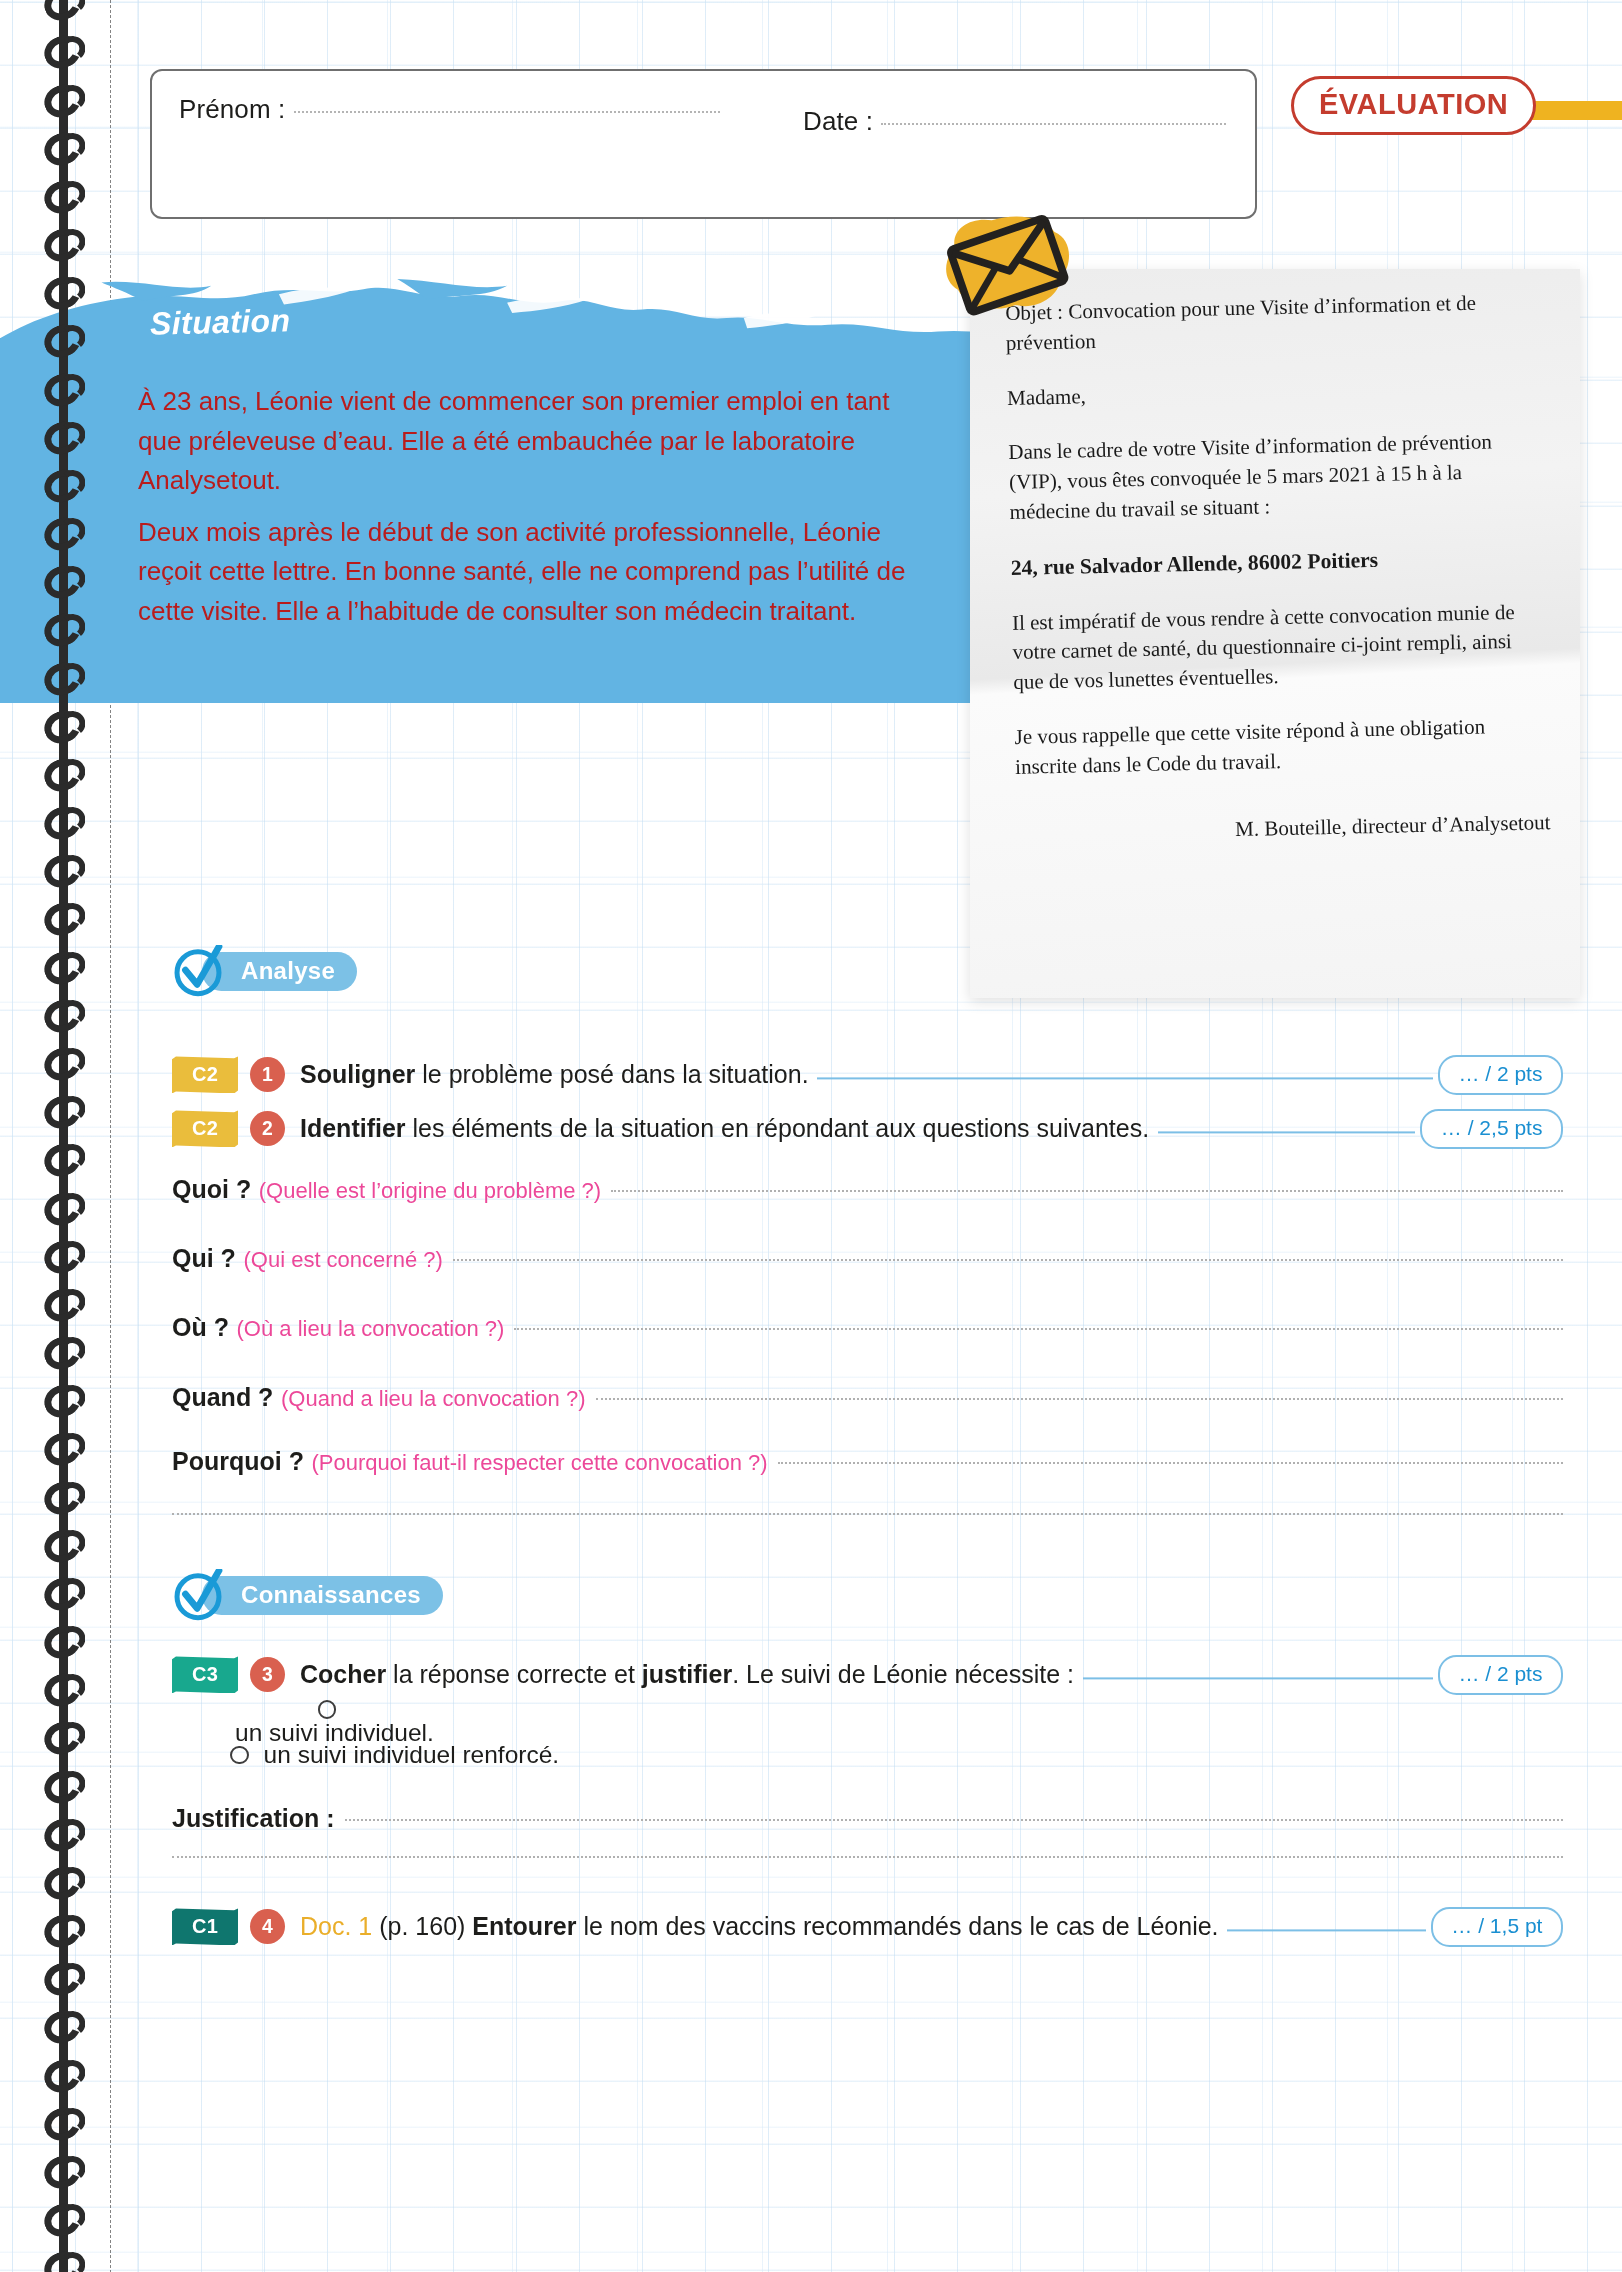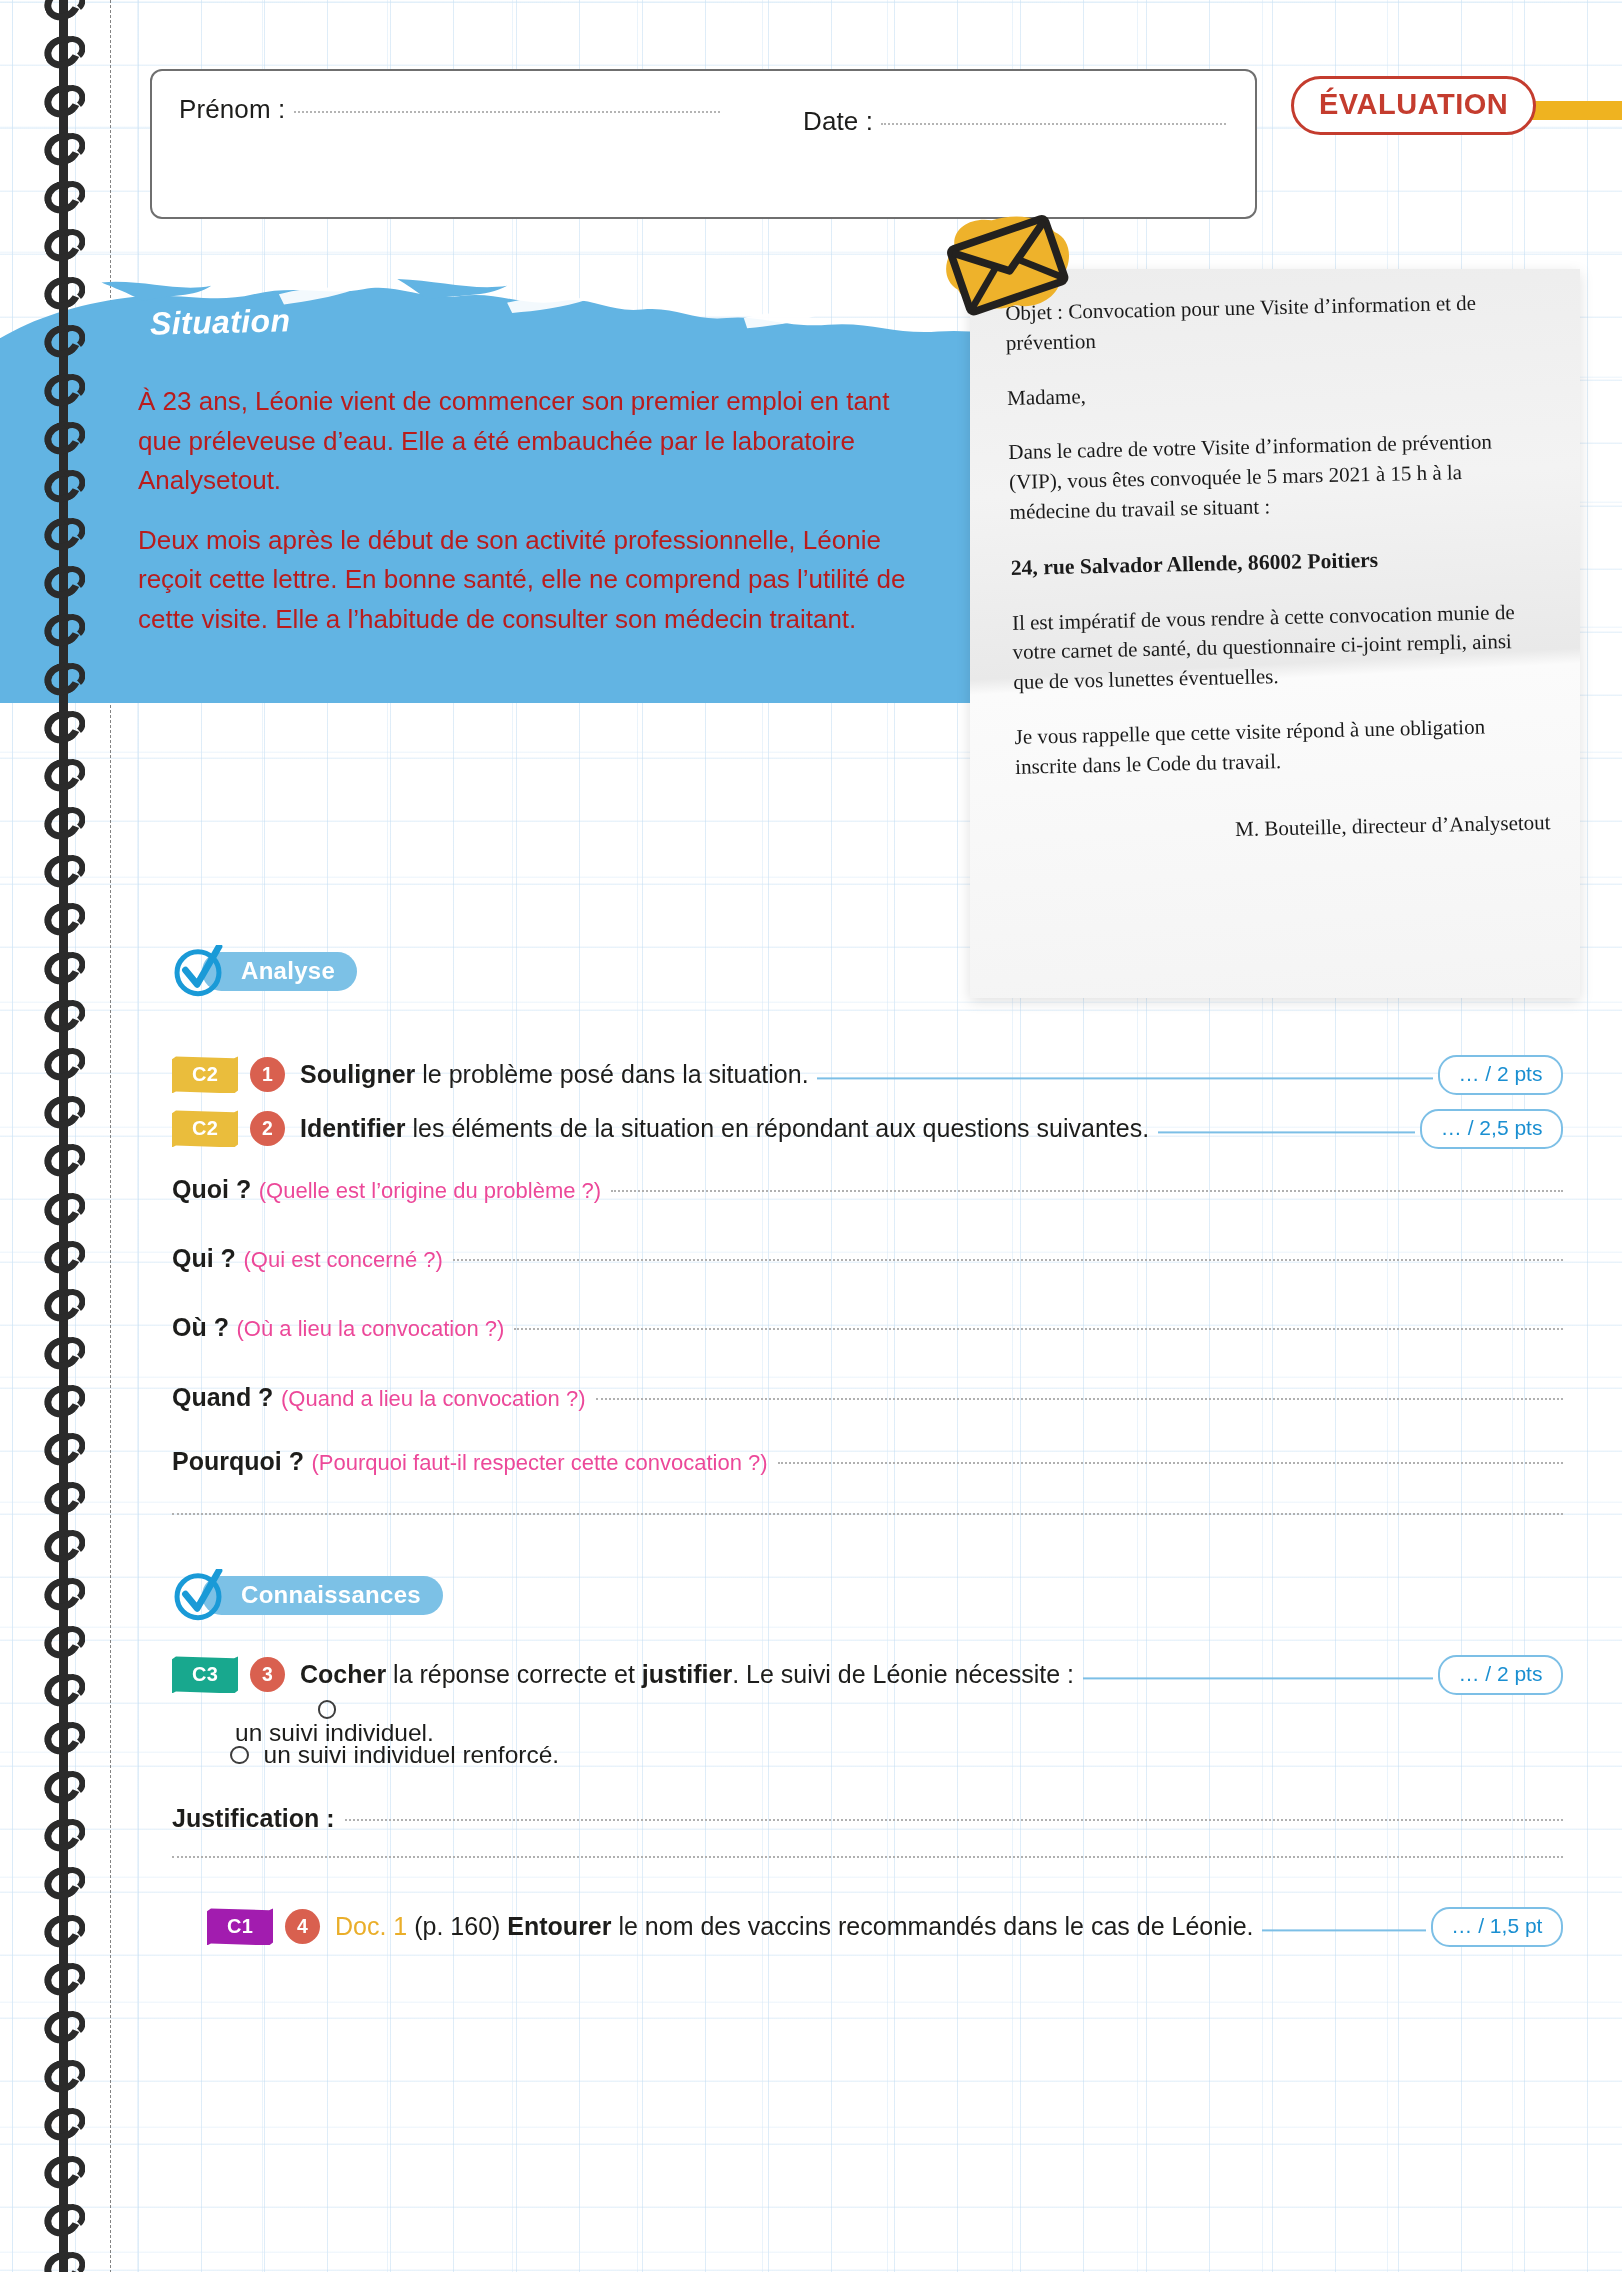--- a/index.html
+++ b/index.html
@@ -165,21 +165,21 @@
   }
   .situation-text {
     position: absolute;
     left: 138px; top: 382px;
     width: 794px;
     color: #b91c1c;
     font-size: 26px;
     line-height: 1.52;
     z-index: 10;
   }
-  .situation-text p + p { margin-top: 20px; }
+  .situation-text p + p { margin-top: 12px; }
 
   
   .envelope {
     position: absolute;
     left: 936px; top: 210px;
     width: 144px; height: 112px;
     z-index: 20;
   }
 
   
@@ -240,21 +240,21 @@
   .comp-badge {
     flex: none;
     width: 66px; height: 37px;
     display: flex; align-items: center; justify-content: center;
     color: #ffffff;
     font-size: 20px;
     font-weight: bold;
     letter-spacing: 0.3px;
     clip-path: polygon(0% 8%, 6% 0%, 94% 5%, 100% 0%, 100% 92%, 94% 100%, 6% 95%, 0% 100%);
   }
-  .comp-c1 { background: #a21caf; margin-left: 35px; }
+  .comp-c1 { background: #0f766e; }
   .comp-c2 { background: #eabd3c; }
   .comp-c3 { background: #18a88e; }
   .num-badge {
     flex: none;
     width: 35px; height: 35px;
     margin-left: 12px;
     border-radius: 50%;
     display: flex; align-items: center; justify-content: center;
     color: #ffffff;
     font-size: 19.4px;

